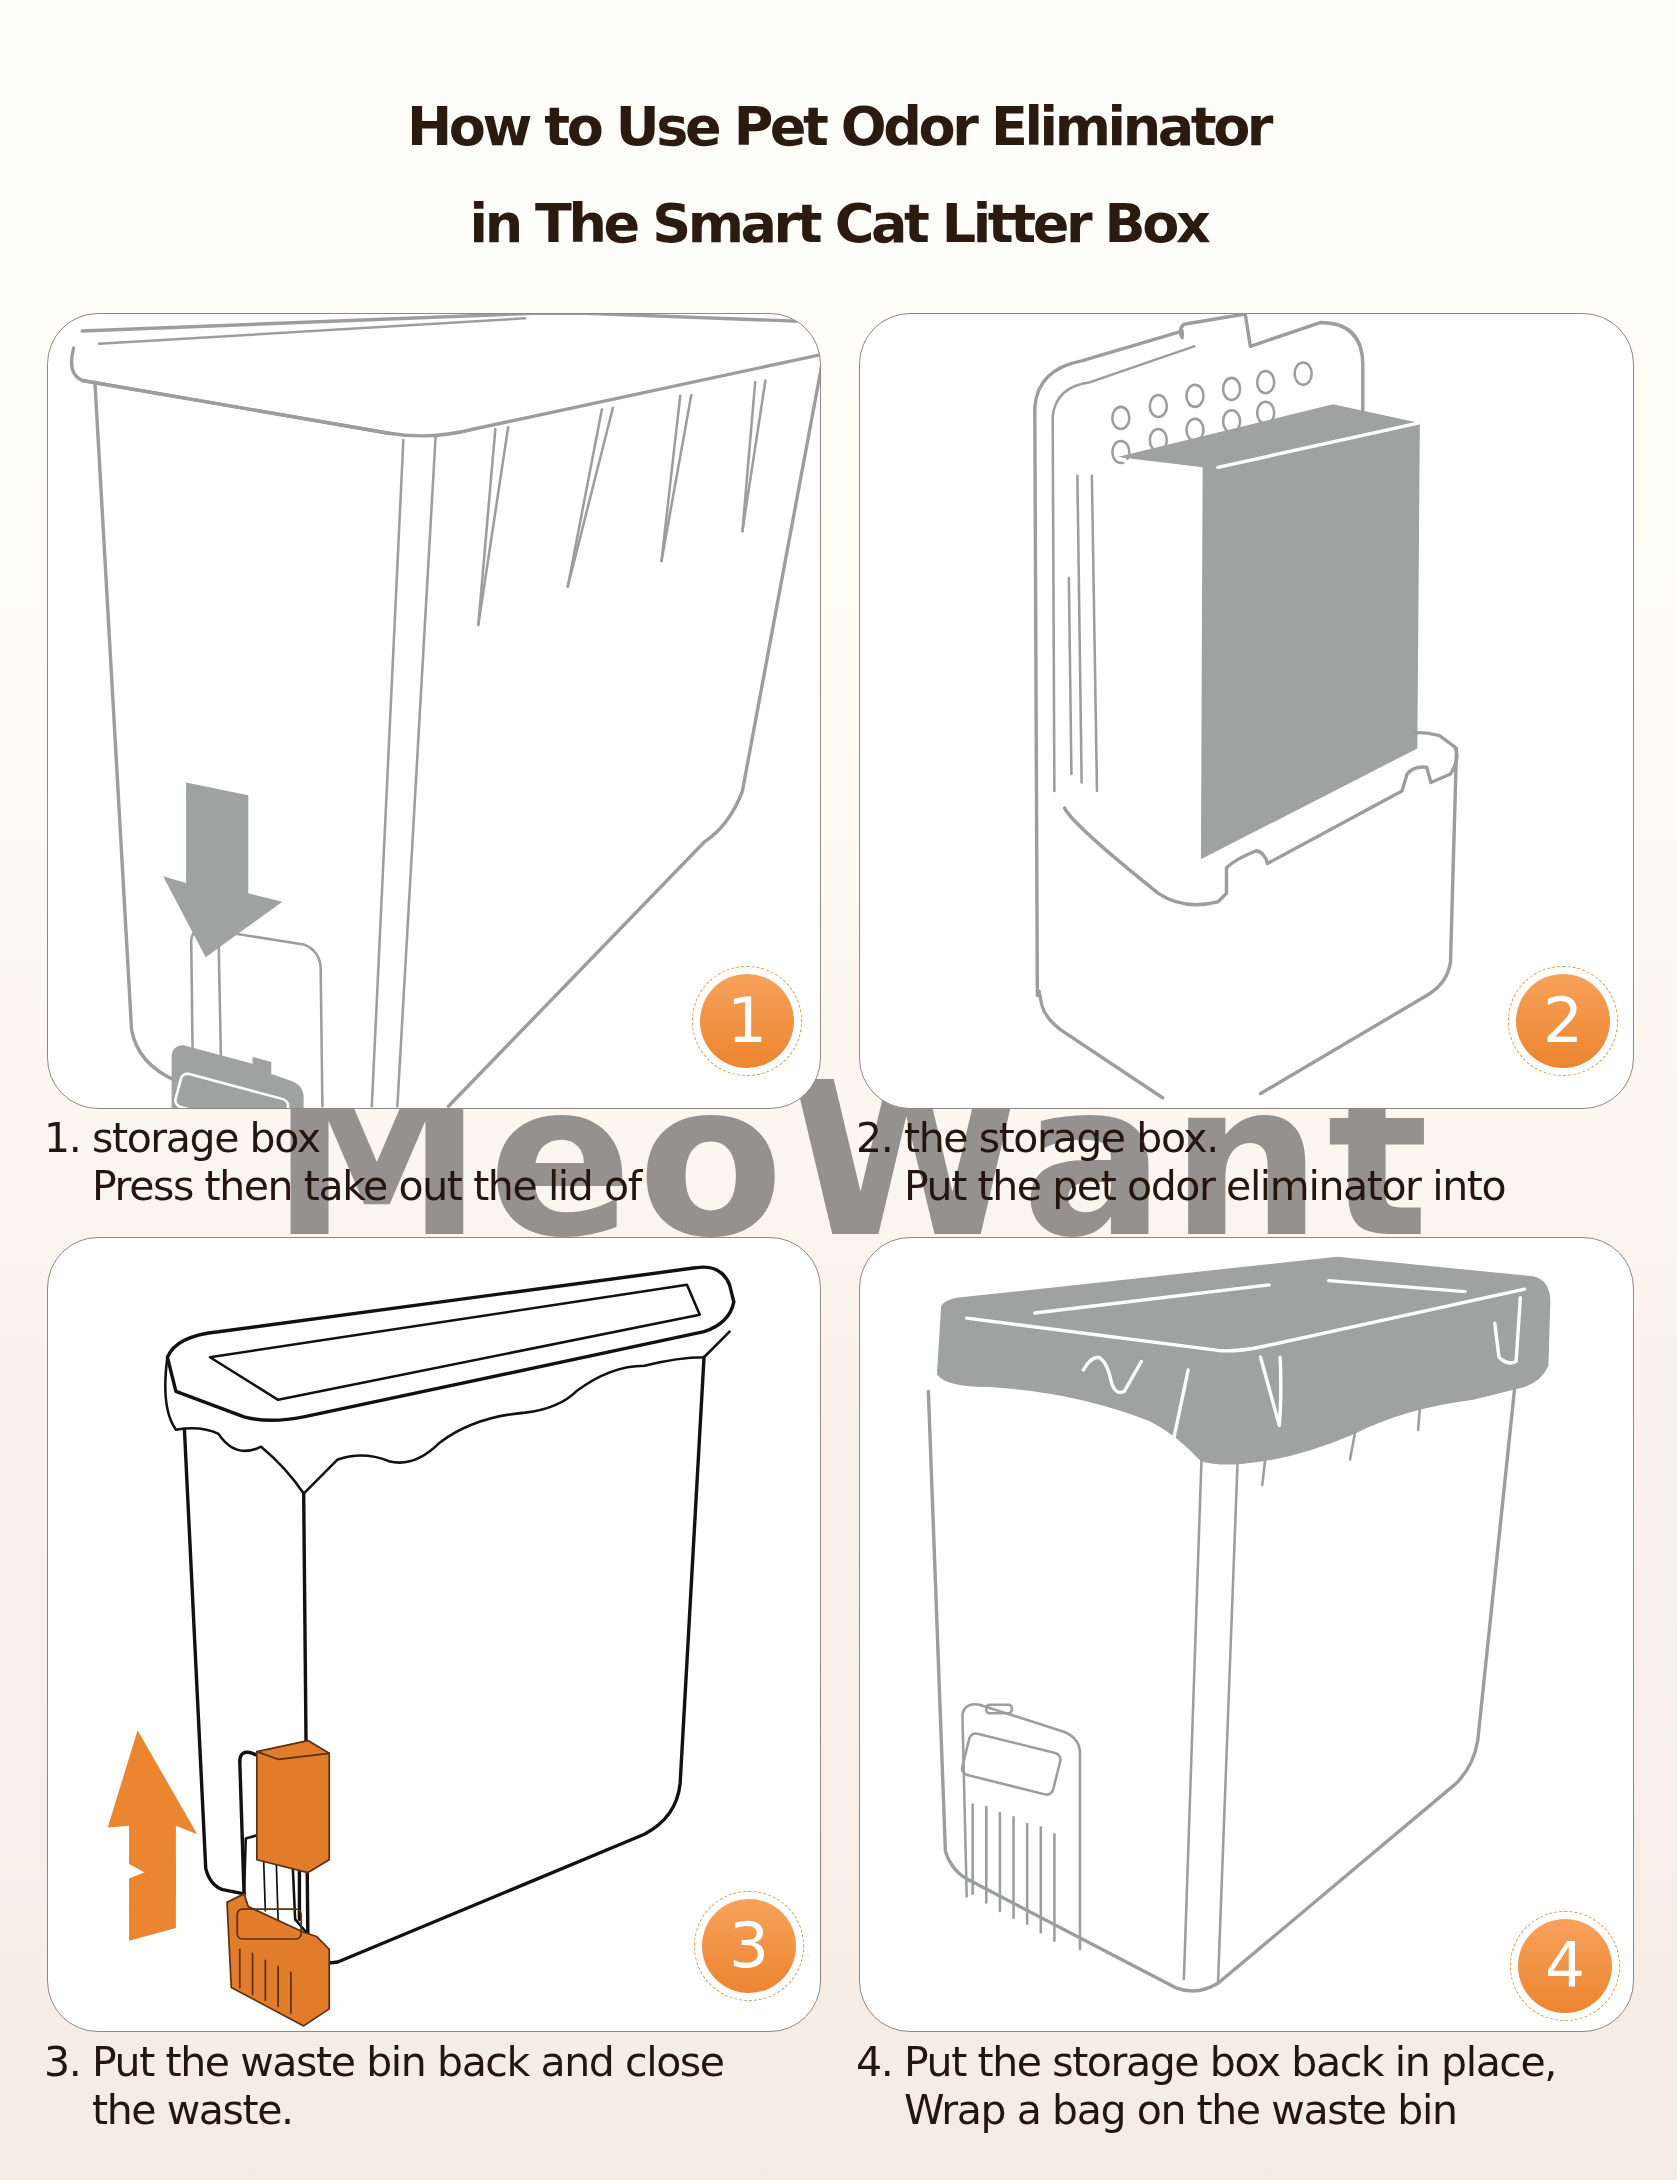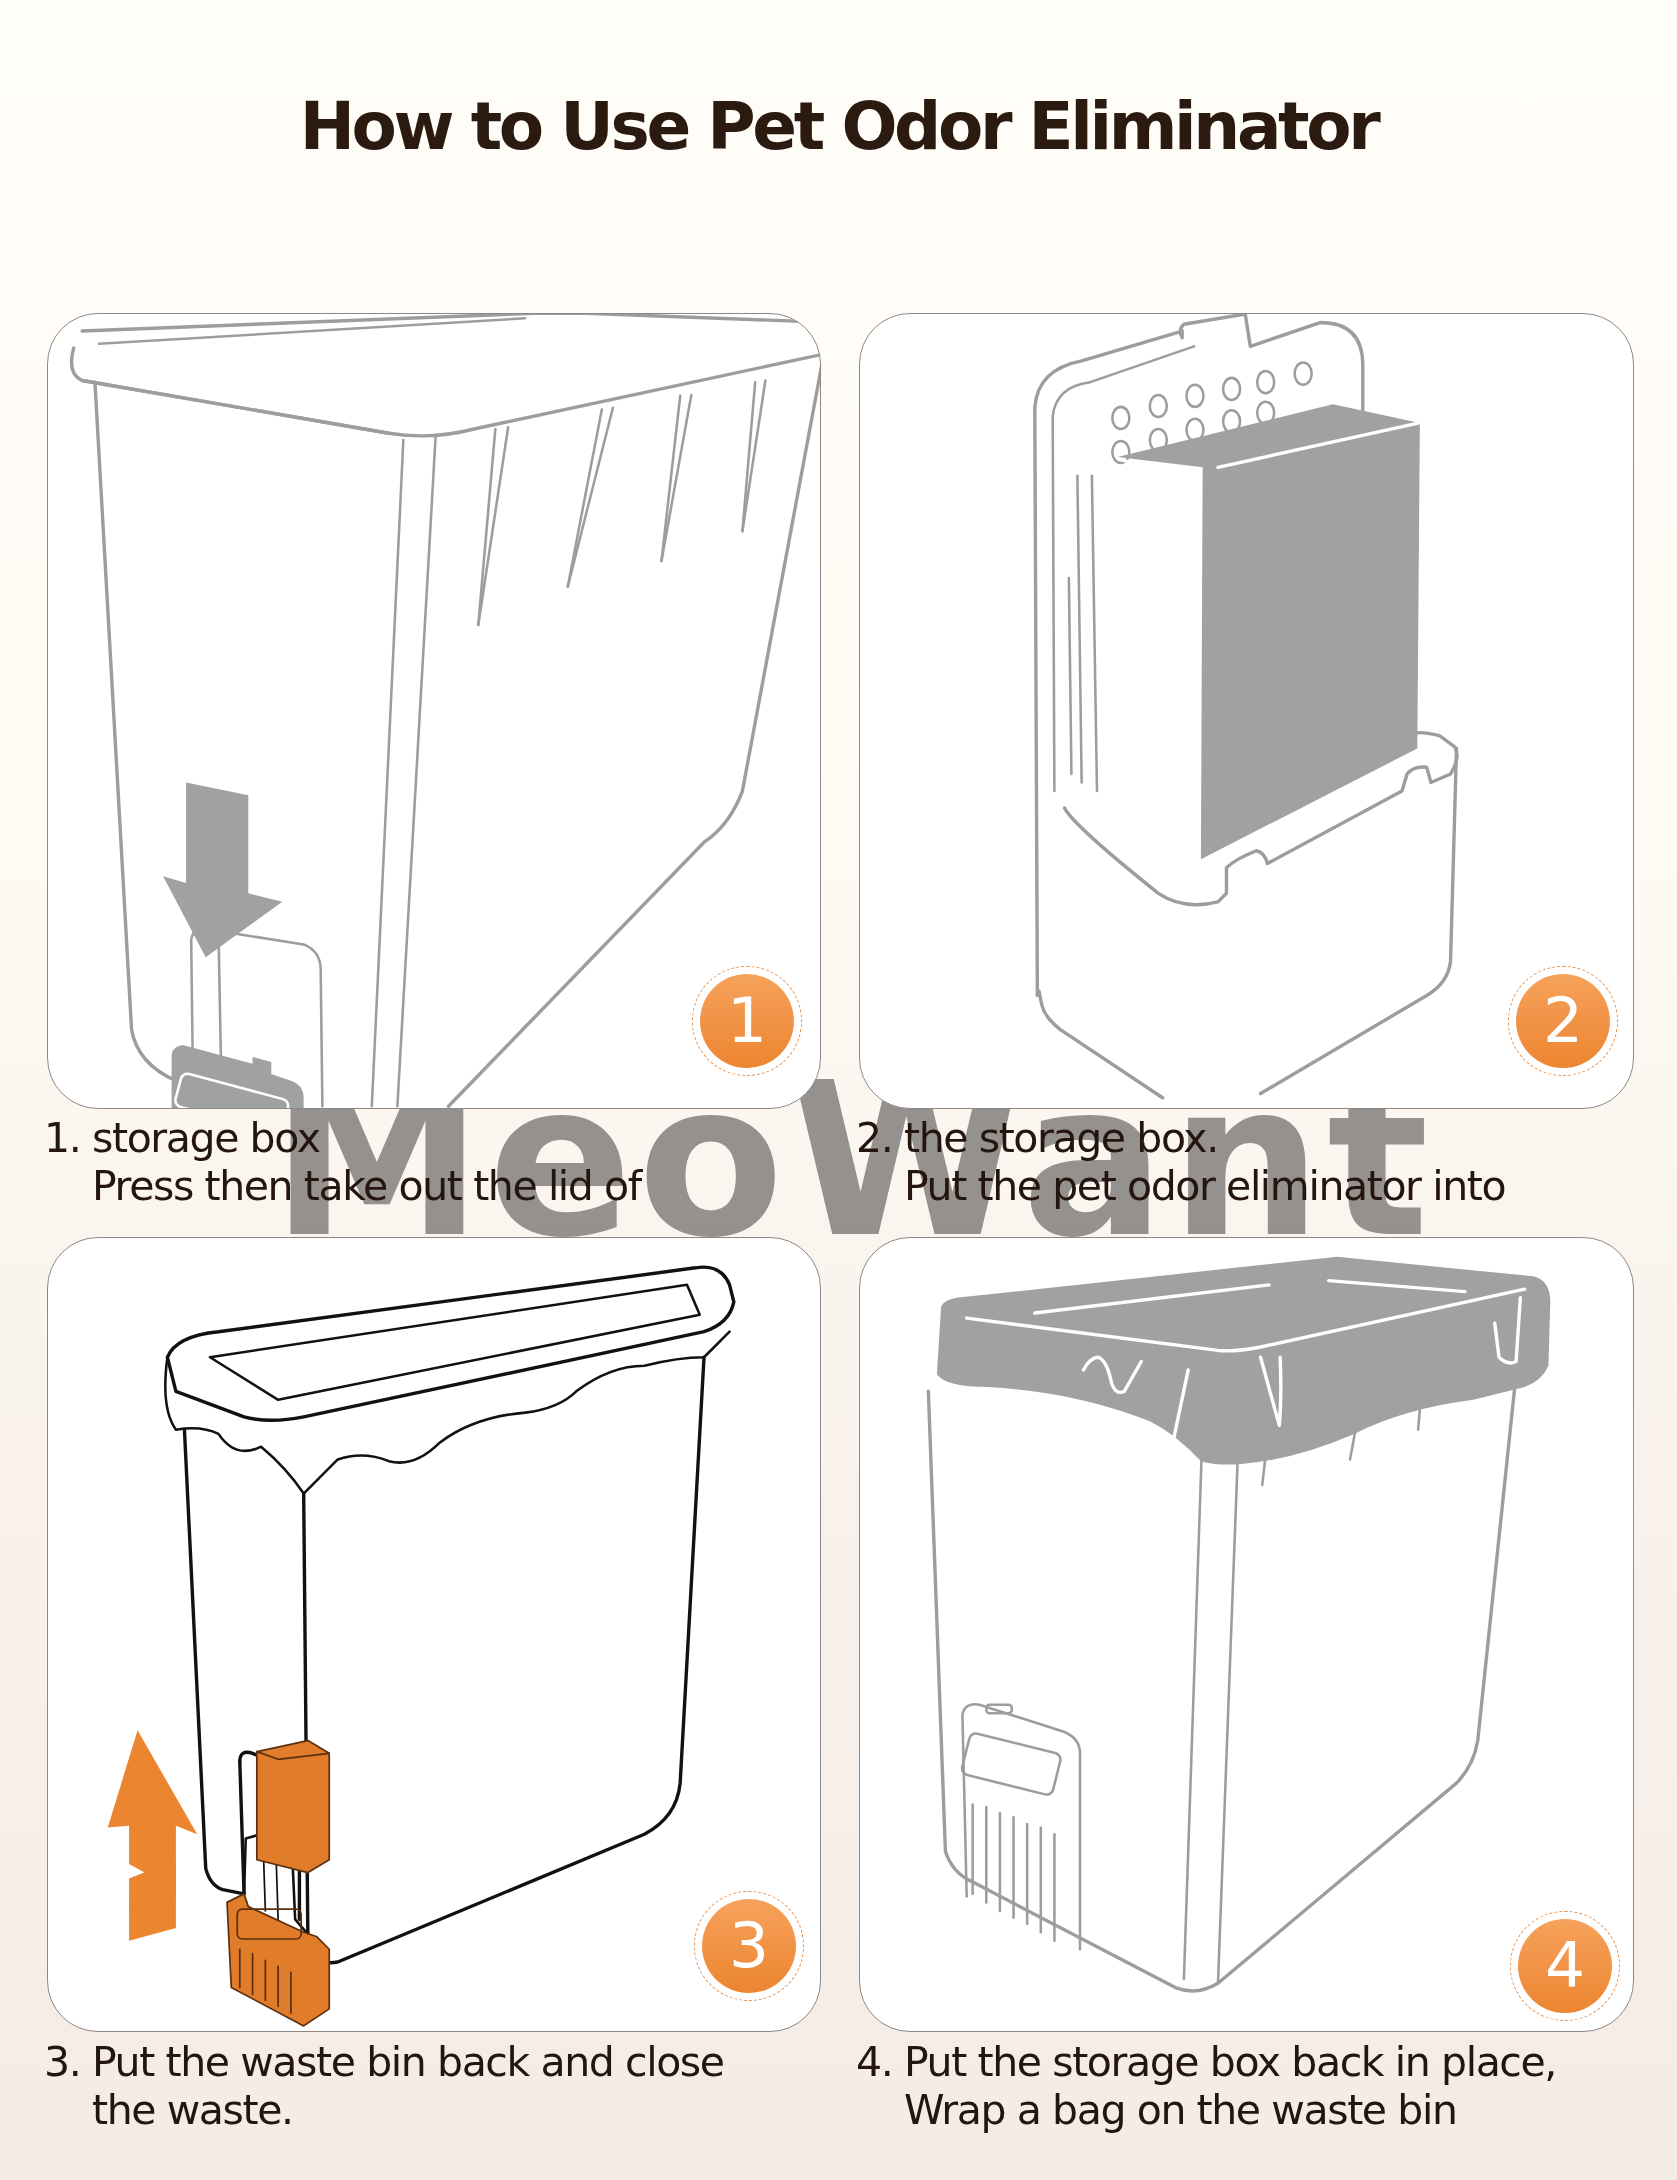--- a/index.html
+++ b/index.html
@@ -5,21 +5,21 @@
   html, body { margin: 0; padding: 0; }
   body {
     width: 1677px; height: 2181px; position: relative; overflow: hidden;
     background: linear-gradient(180deg, #fffdf8 0%, #fffcf6 30%, #fbf5ef 55%, #f5ebe5 100%);
     font-family: "DejaVu Sans", sans-serif;
     color: #2a1a12;
   }
   .title {
     position: absolute; left: 0; width: 1677px; top: 78px;
     text-align: center; font-family: "DejaVu Sans", sans-serif; font-weight: bold;
-    font-size: 66px; line-height: 97px; letter-spacing: -3.4px; color: #2b1a0f;
+    font-size: 54px; line-height: 97px; letter-spacing: -3.4px; color: #2b1a0f;
   }
   .watermark {
     position: absolute; left: 256px; top: 1075px; width: 1193px; text-align: center;
     font-family: "DejaVu Sans", sans-serif; font-weight: bold;
     font-size: 213px; letter-spacing: 5.1px; color: #404040; opacity: 0.55;
     line-height: 170px; z-index: 0; pointer-events: none;
   }
   .panel {
     position: absolute; background: #ffffff; border: 1.7px solid #8f8784;
     border-radius: 51px; overflow: hidden; z-index: 1;
@@ -40,20 +40,21 @@
     line-height: 48px; letter-spacing: -1.4px; color: #24160e; z-index: 2;
   }
   .caption .num { position: absolute; left: 0; top: 0; }
   .caption .text { display: block; padding-left: 48px; }
 </style>
 </head>
 <body>
 
 <div class="title">
   <div>How to Use Pet Odor Eliminator</div>
+  <div>in The Smart Cat Litter Box</div>
 </div>
 
 <div class="watermark">MeoWant</div>
 
 <div class="panel" style="left:47px; top:313px; width:772px; height:794px;">
   <svg width="772" height="794" viewBox="0 0 906 932" fill="none" stroke="#9c9e9d" stroke-width="4" stroke-linecap="round" stroke-linejoin="round">
 
     <path d="M40 20 L 600 -2 L 920 10"></path>
     <path d="M30 40 Q 22 70 40 78 L 400 140 Q 450 148 500 135 L 920 45"></path>
     <path d="M60 35 L 560 5" stroke-width="3"></path>

